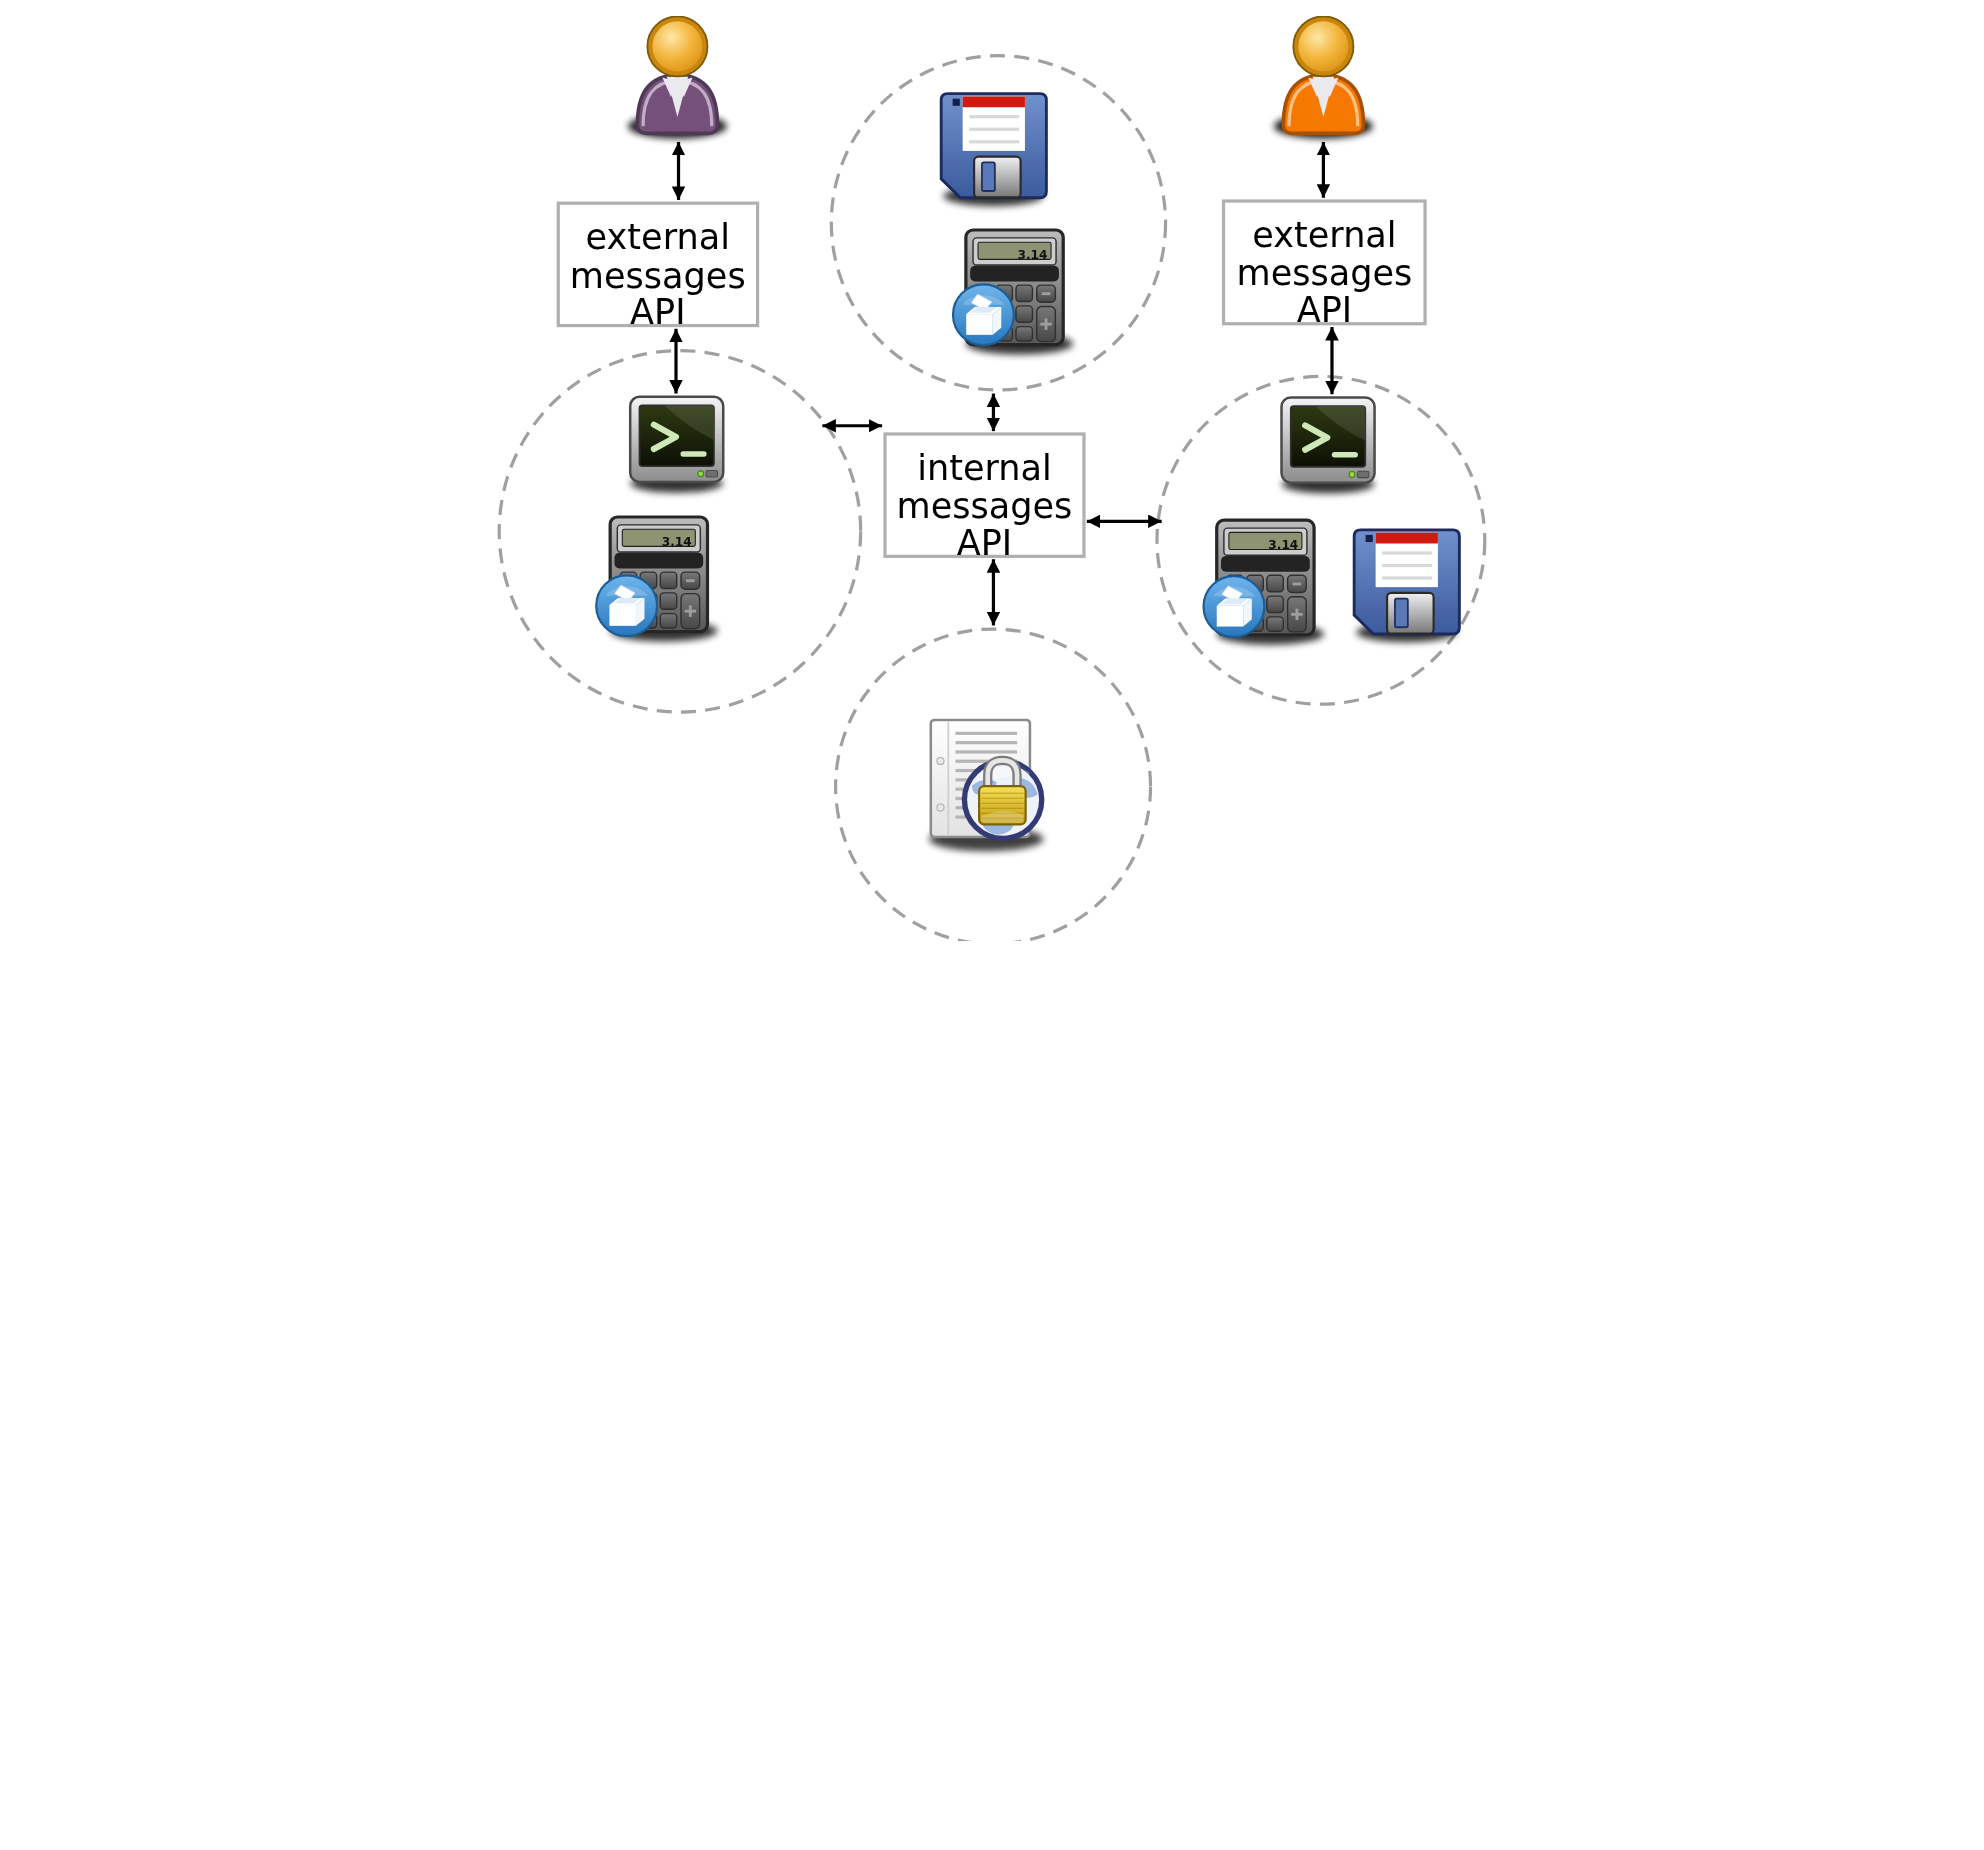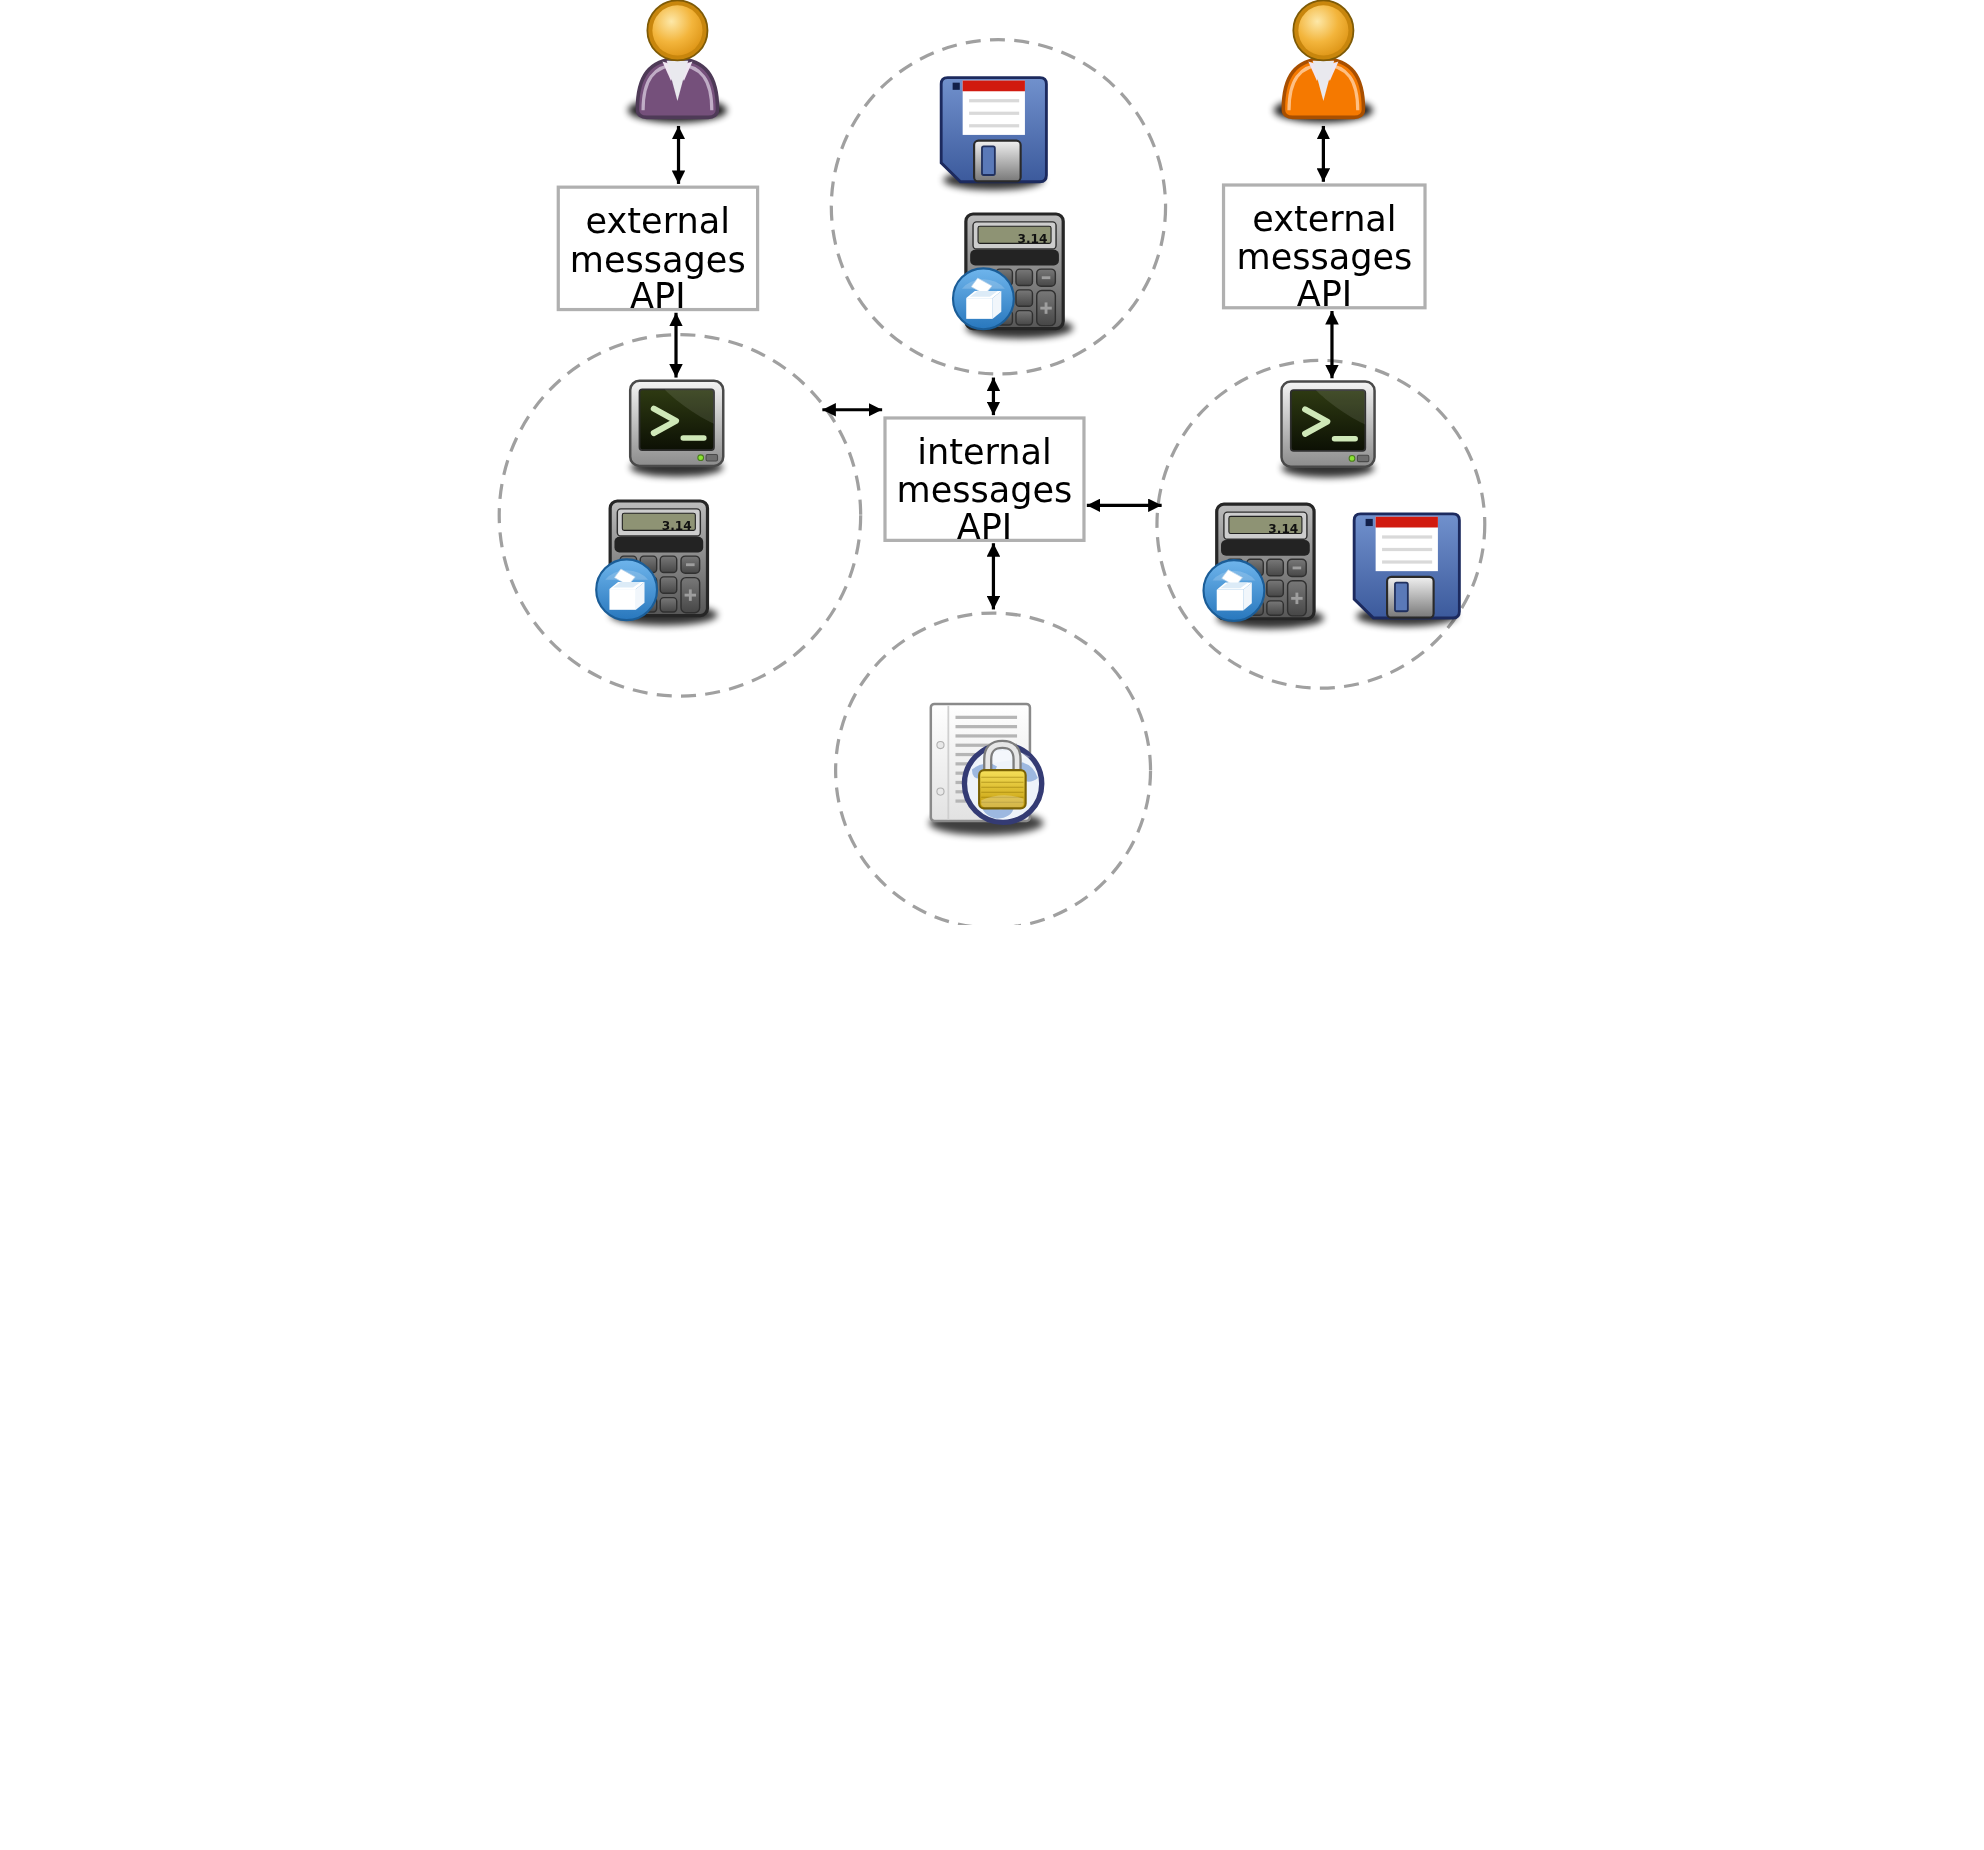--- a/index.html
+++ b/index.html
@@ -1,17 +1,17 @@
 <!DOCTYPE html>
 <html style="font-size:11.5px"><head>
 <meta charset="utf-8">
 <style>
   html,body{margin:0;padding:0;background:#ffffff;}
   body{font-family:"DejaVu Sans","Liberation Sans",sans-serif;}
-  .stage{width:100%;max-width:992px;margin:0 auto;}
+  .stage{width:100%;max-width:992px;margin:16px auto;}
   svg{display:block;width:100%;height:auto;}
   .api-label{font-family:"DejaVu Sans","Liberation Sans",sans-serif;font-size:98px;fill:#000;}
   .lcd-text{font-family:"DejaVu Sans","Liberation Sans",sans-serif;font-size:34px;font-weight:bold;fill:#111;}
   .api-box{fill:#ffffff;stroke:#b0b0b0;stroke-width:9;}
   .cluster{fill:none;stroke:#a0a0a0;stroke-width:9;stroke-dasharray:42 26;}
   .arrow{stroke:#000;stroke-width:9;fill:none;}
   .user-left{--body-fill:#75507b;--body-stroke:#4e3a57;--body-inner:#c9b7ce;}
   .user-right{--body-fill:#f57900;--body-stroke:#a84f00;--body-inner:#ffc892;}
 </style>
 </head>

